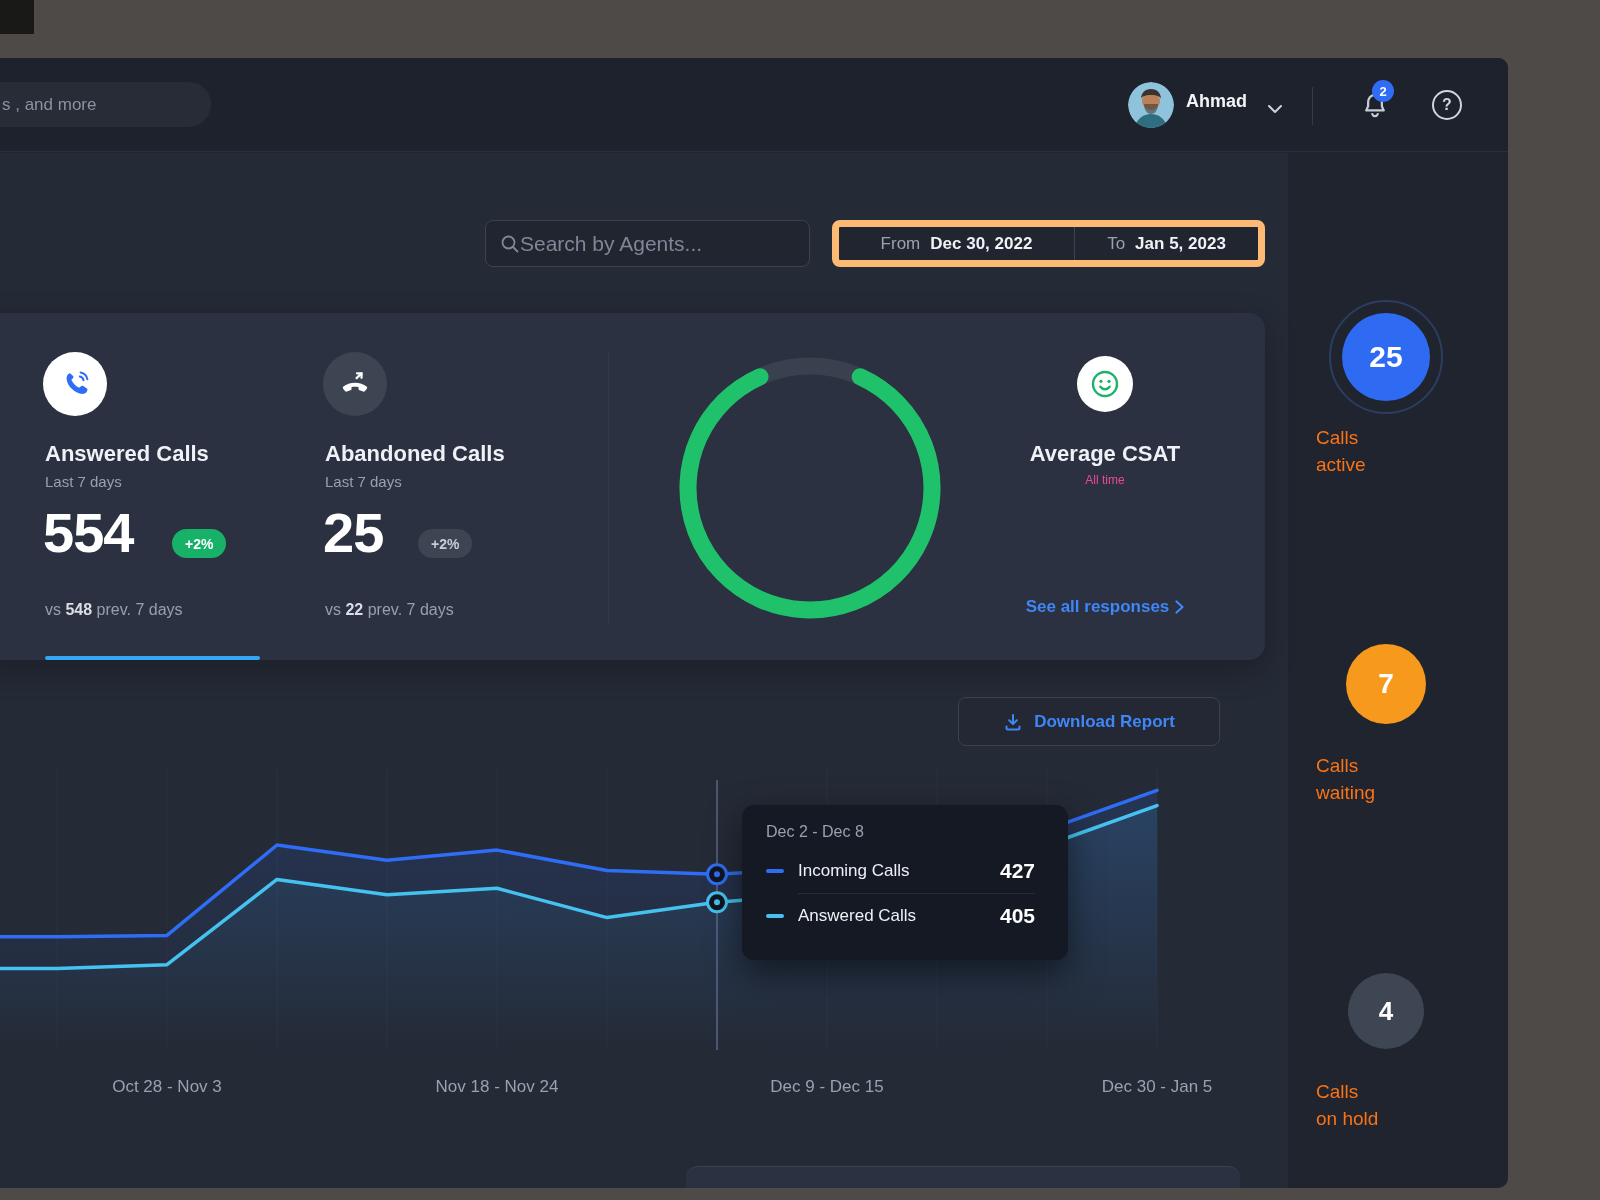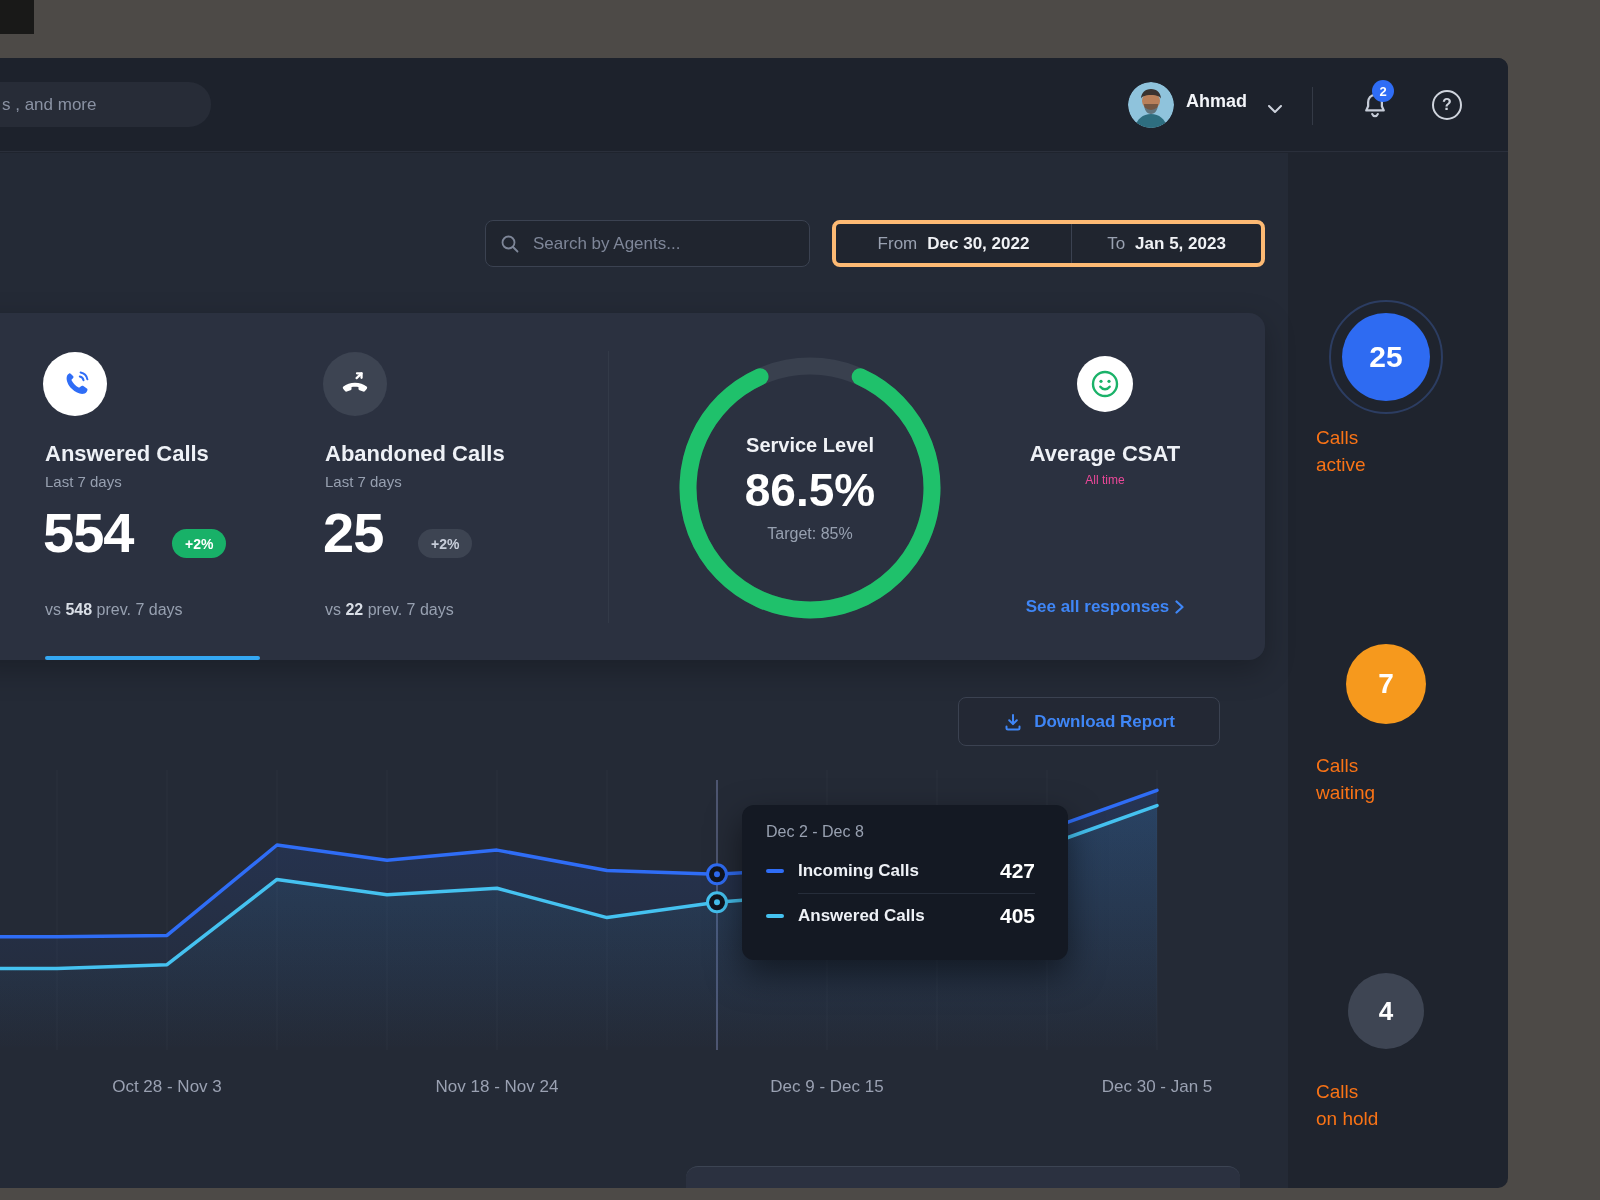--- a/index.html
+++ b/index.html
@@ -28,25 +28,25 @@
   .bell-wrap { position:absolute; left:1360px; top:32px; width:34px; height:34px; }
   .badge { position:absolute; left:1372px; top:22px; width:22px; height:22px; border-radius:50%; background:#2f6df6;
     color:#fff; font-size:13px; font-weight:700; display:flex; align-items:center; justify-content:center; }
   .help-btn { position:absolute; left:1432px; top:32px; width:30px; height:30px; border-radius:50%; border:2px solid #cfd4dd;
     color:#cfd4dd; font-size:16px; font-weight:700; display:flex; align-items:center; justify-content:center; }
 
   
   .search-box { position:absolute; left:485px; top:162px; width:325px; height:47px; background:#20252f;
     border:1px solid #3b4251; border-radius:8px; display:flex; align-items:center; padding:0 14px; }
   .search-box svg { flex:0 0 auto; }
-  .search-box input { background:transparent; border:none; outline:none; color:#7dd3fc; font-size:17px; margin-left:13px; width:240px;
+  .search-box input { background:transparent; border:none; outline:none; color:#7dd3fc; font-size:21px; width:240px;
     font-family:"Liberation Sans","DejaVu Sans",sans-serif; }
   .search-box input::placeholder { color:#7e8698; }
   .date-box { position:absolute; left:832px; top:162px; width:433px; height:47px; background:#20252f;
-    border:4px solid #fdba74; border-radius:8px; display:flex; }
+    border:7px solid #fdba74; border-radius:8px; display:flex; }
   .date-cell { display:flex; align-items:center; justify-content:center; gap:10px; font-size:17px; }
   .date-cell.from { width:236px; border-right:1px solid #3b4251; }
   .date-cell.to { flex:1; }
   .date-label { color:#99a1b1; }
   .date-value { color:#f0f2f5; font-weight:700; }
 
   
   .kpi-card { position:absolute; left:-30px; top:255px; width:1295px; height:347px; background:#2b3140;
     border-radius:16px; overflow:hidden; box-shadow:0 10px 30px rgba(0,0,0,.25); }
   .icon-circle { position:absolute; width:64px; height:64px; border-radius:50%; display:flex; align-items:center; justify-content:center; }
@@ -84,21 +84,21 @@
     color:#3f86f6; font-size:17px; font-weight:700; cursor:pointer; }
   .trend-svg { position:absolute; left:0; top:700px; width:1240px; height:352px; }
 
   .tooltip-card { position:absolute; left:742px; top:747px; width:326px; height:155px; background:#141923; border-radius:12px;
     box-shadow:0 14px 34px rgba(0,0,0,.5); padding:18px 33px 0 24px; }
   .tt-title { font-size:16px; color:#98a0b0; margin-bottom:8px; }
   .tt-row { display:flex; align-items:center; height:44px; }
   .tt-dash { width:18px; height:4px; border-radius:2px; }
   .dash-blue { background:#2f6df6; }
   .dash-cyan { background:#45c2f0; }
-  .tt-label { margin-left:14px; font-size:17px; font-weight:700; color:#eef1f6; }
+  .tt-label { margin-left:14px; font-size:17px; font-weight:400; color:#eef1f6; }
   .tt-value { margin-left:auto; font-size:21px; font-weight:700; color:#fff; }
   .tt-divider { height:1px; background:#262d3a; margin-left:32px; }
 
   
   .status-ring { position:absolute; left:1329px; top:242px; width:114px; height:114px; border-radius:50%; border:2px solid #2c3d62; }
   .status-circle { position:absolute; border-radius:50%; display:flex; align-items:center; justify-content:center; font-weight:700; color:#fff; cursor:pointer; }
   .sc-active { left:1342px; top:255px; width:88px; height:88px; background:#2e6bf2; font-size:30px; }
   .sc-waiting { left:1346px; top:586px; width:80px; height:80px; background:#f6991d; font-size:28px; }
   .sc-hold { left:1348px; top:915px; width:76px; height:76px; background:#3e4553; font-size:26px; }
   .status-label { position:absolute; width:140px; left:1316px; text-align:left; font-size:19px; line-height:27px; color:#f97316; }
@@ -205,25 +205,20 @@
       <span>vs</span> <b>22</b> <span>prev. 7 days</span>
     </div>
 
     <div class="v-divider"></div>
 
     <div class="donut-wrap">
       <svg width="280" height="280" viewBox="0 0 280 280">
         <circle cx="140" cy="140" r="122" stroke="#39404e" stroke-width="17" fill="none"></circle>
         <circle id="sl-arc" cx="140" cy="140" r="122" stroke="#1fc16b" stroke-width="17" fill="none" stroke-linecap="round" stroke-dasharray="663.0645454666618 766.5486074759095" transform="rotate(-65.7 140 140)"></circle>
       </svg>
-    </div>
-    <div class="donut-text">
-      <div class="sl-title">Service Level</div>
-      <div class="sl-value">86.5%</div>
-      <div class="sl-target">Target: 85%</div>
     </div>
 
     <div class="icon-circle icon-white csat-icon" style="width:56px;height:56px;">
       <svg width="32" height="32" viewBox="0 0 24 24">
         <circle cx="12" cy="12" r="9" stroke="#1bb269" stroke-width="1.8" fill="none"></circle>
         <circle cx="9" cy="10" r="1.2" fill="#1bb269"></circle>
         <circle cx="15" cy="10" r="1.2" fill="#1bb269"></circle>
         <path d="M8.5 14c.9 1.2 2.1 1.9 3.5 1.9s2.6-.7 3.5-1.9" stroke="#1bb269" stroke-width="1.8" fill="none" stroke-linecap="round"></path>
       </svg>
     </div>

